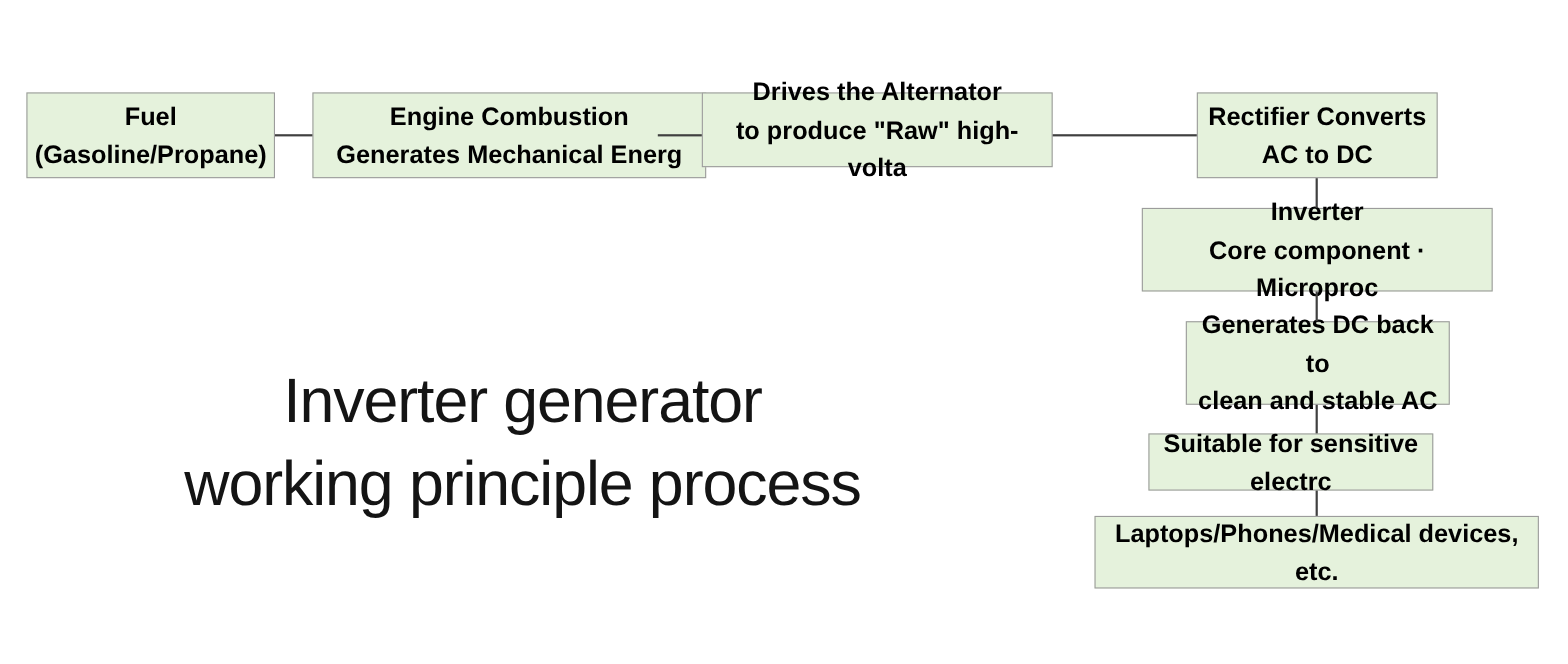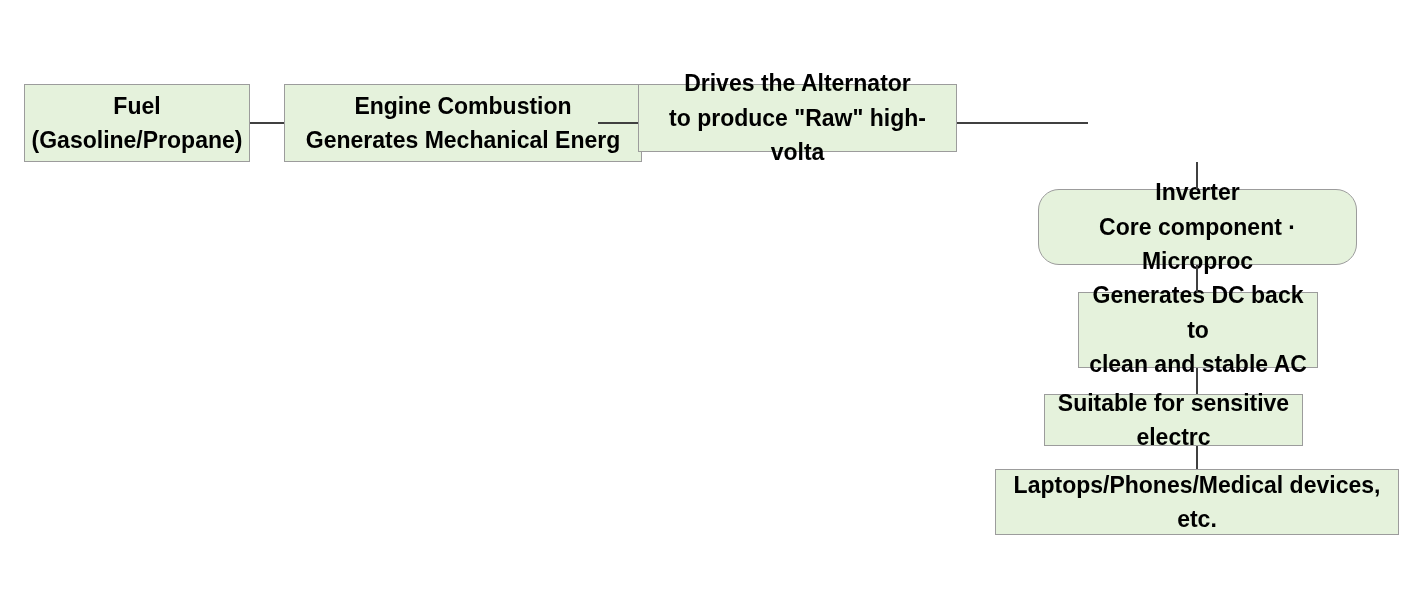--- a/index.html
+++ b/index.html
@@ -66,22 +66,26 @@
   <div class="fbox" style="left:284px; top:84px; width:358px; height:78px;">
     <span class="label">Engine Combustion
 Generates Mechanical Energ</span>
   </div>
 
   <div class="fbox" style="left:638px; top:84px; width:319px; height:68px;">
     <span class="label">Drives the Alternator
 to produce "Raw" high-volta</span>
   </div>
 
+  <div class="fbox" style="left:1088px; top:84px; width:219px; height:78px;">
+    <span class="label">Rectifier Converts
+AC to DC</span>
+  </div>
 
-  <div class="fbox" style="left:1038px; top:189px; width:319px; height:76px;border-radius:21px;">
+  <div class="fbox" style="left:1038px; top:189px; width:319px; height:76px;">
     <span class="label">Inverter
 Core component · Microproc</span>
   </div>
 
   <div class="fbox" style="left:1078px; top:292px; width:240px; height:76px;">
     <span class="label">Generates DC back to
 clean and stable AC</span>
   </div>
 
   <div class="fbox" style="left:1044px; top:394px; width:259px; height:52px;">
@@ -94,14 +98,16 @@
 
   <div class="connector h" style="left:250px; top:122px; width:34px;"></div>
   <div class="connector h" style="left:598px; top:122px; width:40px;"></div>
   <div class="connector h" style="left:957px; top:122px; width:131px;"></div>
 
   <div class="connector v" style="left:1196px; top:162px; height:27px;"></div>
   <div class="connector v" style="left:1196px; top:265px; height:27px;"></div>
   <div class="connector v" style="left:1196px; top:368px; height:26px;"></div>
   <div class="connector v" style="left:1196px; top:446px; height:23px;"></div>
 
+  <div class="diagram-title">Inverter generator
+working principle process</div>
 
 </div>
 
 </body></html>

